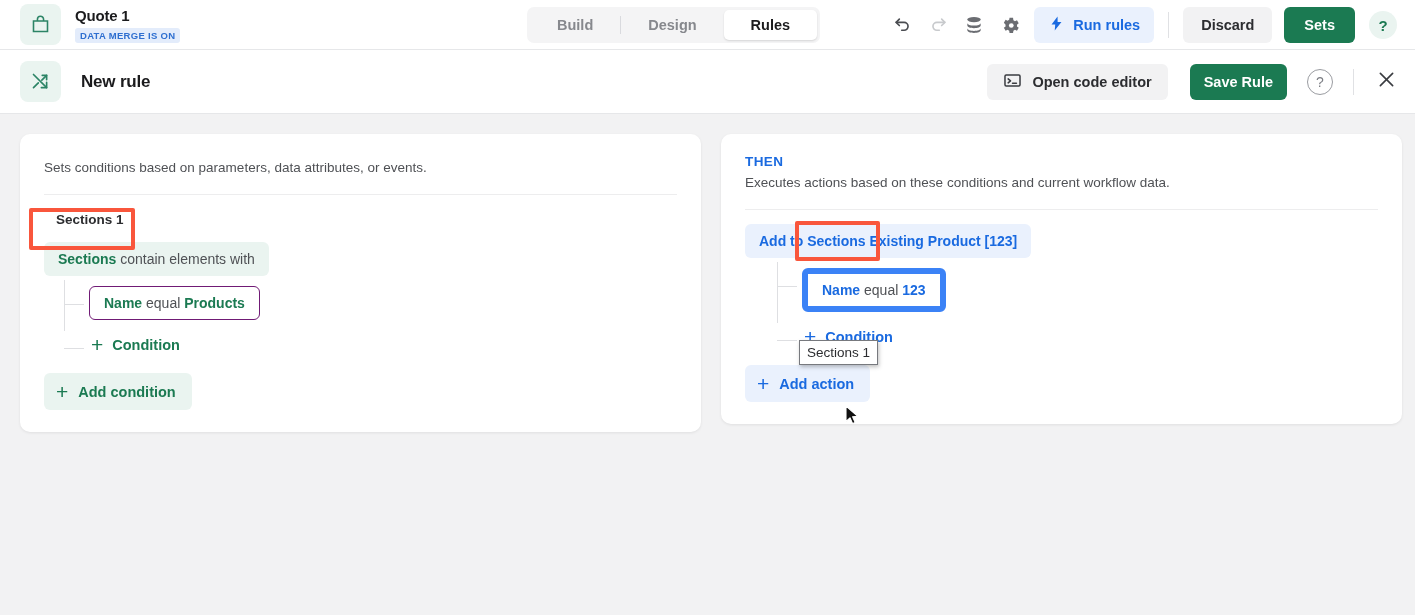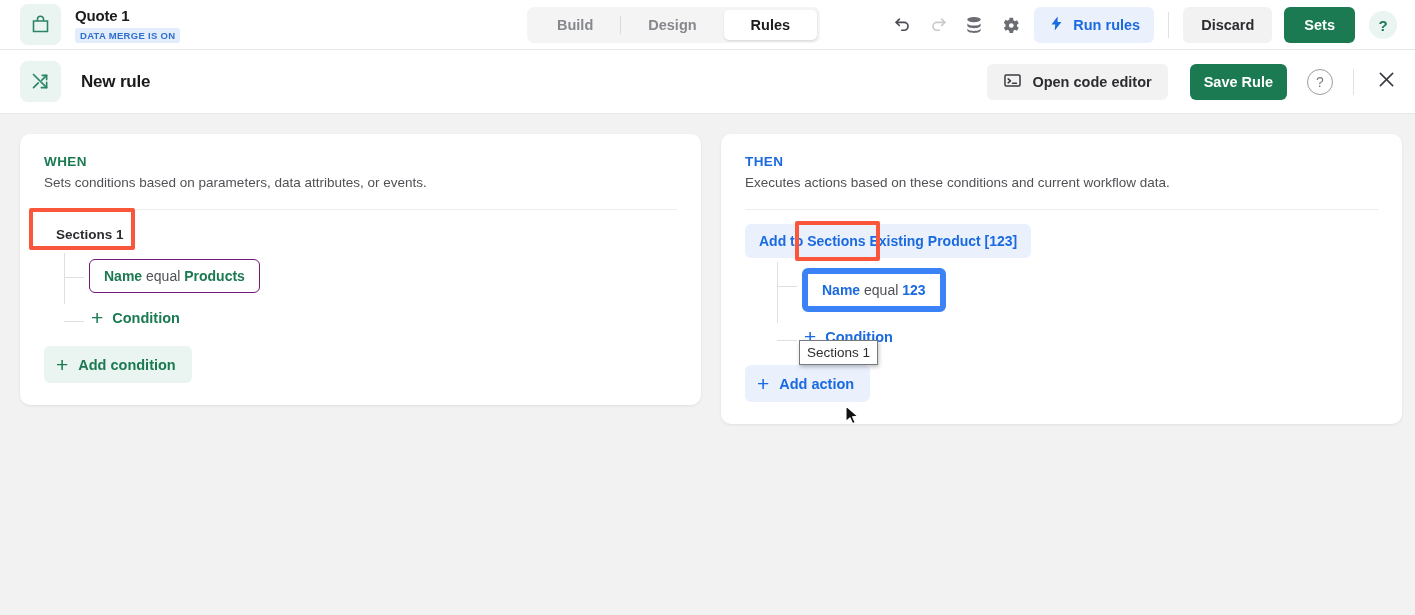--- a/index.html
+++ b/index.html
@@ -300,27 +300,29 @@
         <line x1="5" y1="5" x2="19" y2="19"></line>
           <line x1="19" y1="5" x2="5" y2="19"></line>
       </svg>
     </div>
   </div>
 </div>
 
 <div class="canvas">
 
   <div class="panel" id="when-panel">
-    <div class="panel-kind kind-when">WHEN</div>
     <div class="panel-desc">Sets conditions based on parameters, data attributes, or events.</div>
     <div class="panel-rule"></div>
 
     <div class="group-tab">Sections 1</div>
 
     <div>
+      <div class="chip-root green">
+        <span class="k-green">Sections</span><span> contain elements with</span>
+      </div>
 
       <div class="nest">
         <div class="nest-row">
           <div class="cond-chip green">
             <span class="k-green">Name</span>
             <span>equal</span>
             <span class="v-green">Products</span>
           </div>
         </div>
         <div class="nest-row">

